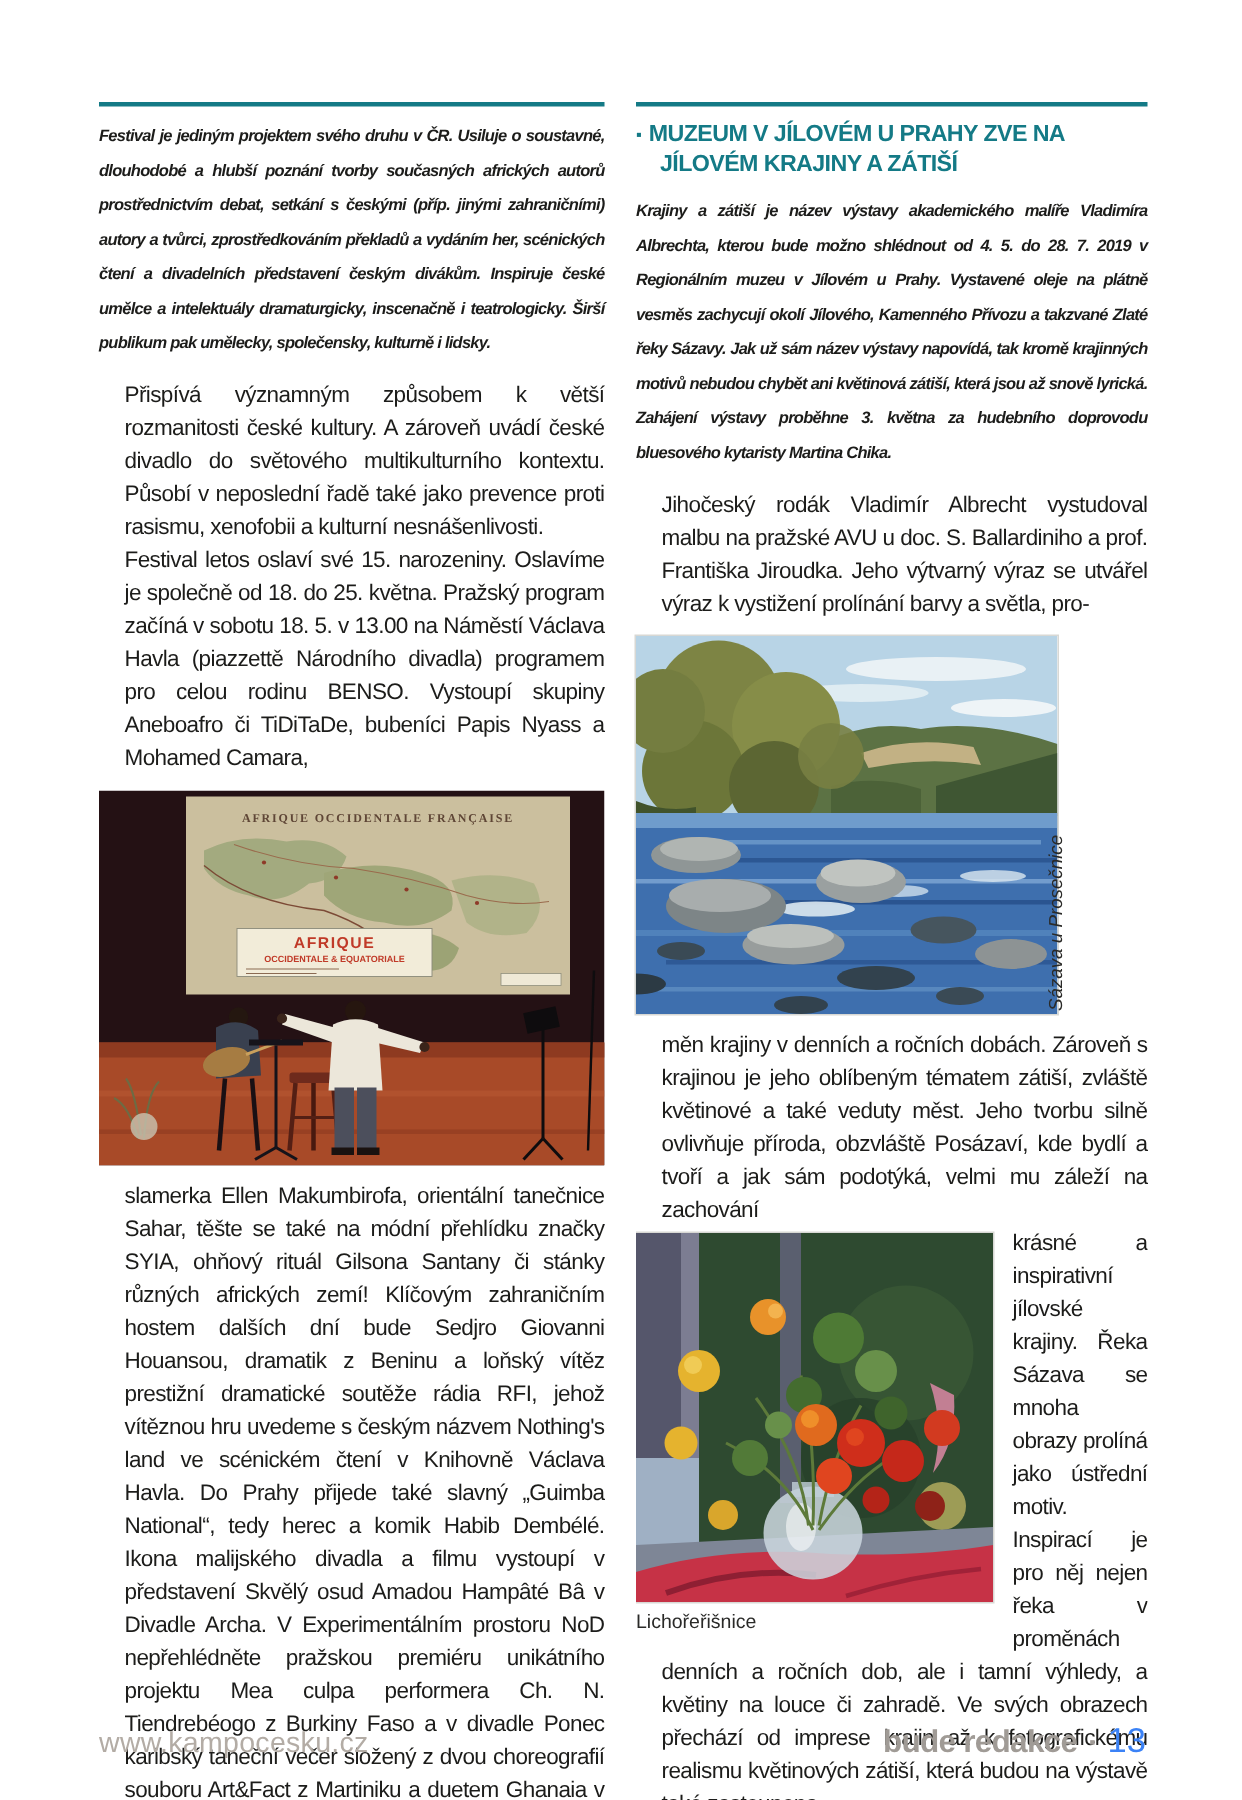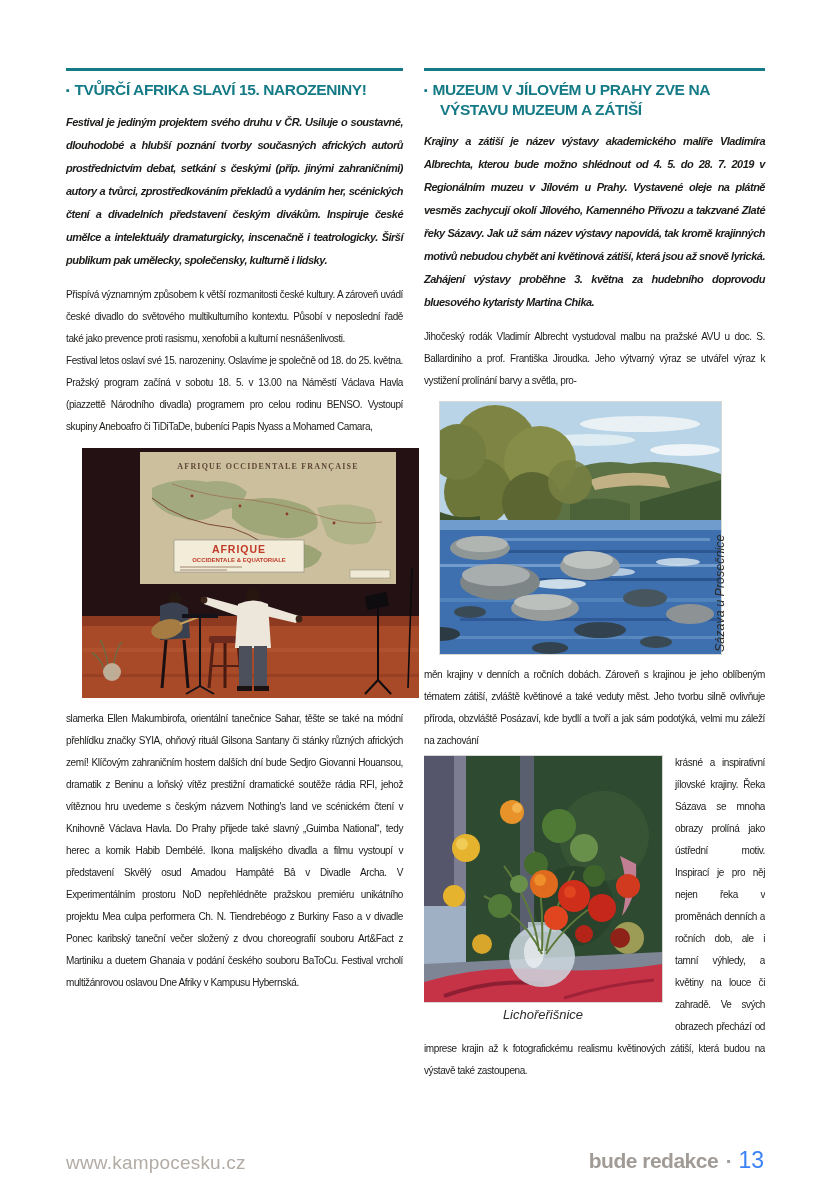--- a/index.html
+++ b/index.html
@@ -21,35 +21,36 @@
     padding-left:16px; text-indent:-16px; margin-bottom:11px;
   }
   h2.headline .bullet { font-size:11px; vertical-align:1px; margin-right:5px; }
 
   p.intro {
     font-weight:bold; font-style:italic;
     font-size:11px; line-height:23px; letter-spacing:-0.5px;
     text-align:justify; margin-bottom:12px;
   }
   p.body {
-    font-size:10px; line-height:22px; letter-spacing:-0.4px;
+    font-size:15px; line-height:22px; letter-spacing:-0.4px;
     text-align:justify;
-  }
-
-  figure { margin:10px 16px; position:relative; }
+    margin-left:17px;
+  }
+
+  figure { margin:10px 0; position:relative; }
   figure svg { display:block; }
   .frame { outline:1px solid #d8d8d4; }
 
   .vcaption {
     position:absolute; left:287px; bottom:2px;
     transform:rotate(-90deg); transform-origin:left bottom;
     white-space:nowrap; font-style:italic; font-size:12.5px; color:#2a2a28;
   }
   .hcaption {
-    font-style:italic; font-size:13px; color:#2a2a28; margin-top:5px;text-align:center;
+    font-size:13px; color:#2a2a28; margin-top:5px;
   }
 
   .wrapblock { overflow:hidden; }
   .flowerfig { float:left; width:238px; margin:4px 13px 0 0; }
 
   .footer {
     position:absolute; left:0; bottom:26px; width:828px; height:30px;
   }
   .footer .site {
     position:absolute; left:66px; bottom:0;
@@ -61,21 +62,20 @@
   }
   .footer .section { font-size:21px; font-weight:bold; font-style:normal; color:#a09b96; letter-spacing:-0.5px; }
   .footer .fbullet { font-size:12px; color:#a09b96; align-self:center; }
   .footer .pagenum { font-size:23px; color:#3b82f6; }
 </style>
 </head>
 <body>
 
 <div class="col col-left">
   <div class="rule"></div>
-  <h2 class="headline"><span class="bullet">▪</span><span>TVŮRČÍ AFRIKA SLAVÍ 15. NAROZENINY!</span></h2>
   <p class="intro">Festival je jediným projektem svého druhu v ČR. Usiluje o soustavné, dlouhodobé a hlubší poznání tvorby současných afrických autorů prostřednictvím debat, setkání s českými (příp. jinými zahraničními) autory a tvůrci, zprostředkováním překladů a vydáním her, scénických čtení a divadelních představení českým divákům. Inspiruje české umělce a intelektuály dramaturgicky, inscenačně i teatrologicky. Širší publikum pak umělecky, společensky, kulturně i lidsky.</p>
   <p class="body">Přispívá významným způsobem k větší rozmanitosti české kultury. A zároveň uvádí české divadlo do světového multikulturního kontextu. Působí v neposlední řadě také jako prevence proti rasismu, xenofobii a kulturní nesnášenlivosti.</p>
   <p class="body">Festival letos oslaví své 15. narozeniny. Oslavíme je společně od 18. do 25. května. Pražský program začíná v sobotu 18. 5. v 13.00 na Náměstí Václava Havla (piazzettě Národního divadla) programem pro celou rodinu BENSO. Vystoupí skupiny Aneboafro či TiDiTaDe, bubeníci Papis Nyass a Mohamed Camara,</p>
 
   <figure>
     <svg width="337" height="250" viewBox="0 0 337 250">
       <rect width="337" height="250" fill="#241114"></rect>
       <rect x="0" y="168" width="337" height="82" fill="#a84a28"></rect>
       <rect x="0" y="168" width="337" height="10" fill="#8e3a20"></rect>
       <rect x="0" y="200" width="337" height="4" fill="#b95a33" opacity="0.5"></rect>
@@ -139,21 +139,21 @@
       <line x1="330" y1="120" x2="326" y2="240" stroke="#0e0c0e" stroke-width="1.6"></line>
     </svg>
   </figure>
 
   <p class="body">slamerka Ellen Makumbirofa, orientální tanečnice Sahar, těšte se také na módní přehlídku značky SYIA, ohňový rituál Gilsona Santany či stánky různých afrických zemí! Klíčovým zahraničním hostem dalších dní bude Sedjro Giovanni Houansou, dramatik z Beninu a loňský vítěz prestižní dramatické soutěže rádia RFI, jehož vítěznou hru uvedeme s českým názvem Nothing's land ve scénickém čtení v Knihovně Václava Havla. Do Prahy přijede také slavný „Guimba National“, tedy herec a komik Habib Dembélé. Ikona malijského divadla a filmu vystoupí v představení Skvělý osud Amadou Hampâté Bâ v Divadle Archa. V Experimentálním prostoru NoD nepřehlédněte pražskou premiéru unikátního projektu Mea culpa performera Ch. N. Tiendrebéogo z Burkiny Faso a v divadle Ponec karibský taneční večer složený z dvou choreografií souboru Art&amp;Fact z Martiniku a duetem Ghanaia v podání českého souboru BaToCu. Festival vrcholí multižánrovou oslavou Dne Afriky v Kampusu Hybernská.</p>
 
 </div>
 
 <div class="col col-right">
   <div class="rule"></div>
-  <h2 class="headline"><span class="bullet">▪</span><span>MUZEUM V JÍLOVÉM U PRAHY ZVE NA VÝSTAVU MUZEUM A ZÁTIŠÍ</span></h2>
+  <h2 class="headline"><span class="bullet">▪</span><span>MUZEUM V JÍLOVÉM U PRAHY ZVE NA JÍLOVÉM KRAJINY A ZÁTIŠÍ</span></h2>
   <p class="intro">Krajiny a zátiší je název výstavy akademického malíře Vladimíra Albrechta, kterou bude možno shlédnout od 4. 5. do 28. 7. 2019 v Regionálním muzeu v Jílovém u Prahy. Vystavené oleje na plátně vesměs zachycují okolí Jílového, Kamenného Přívozu a takzvané Zlaté řeky Sázavy. Jak už sám název výstavy napovídá, tak kromě krajinných motivů nebudou chybět ani květinová zátiší, která jsou až snově lyrická. Zahájení výstavy proběhne 3. května za hudebního doprovodu bluesového kytaristy Martina Chika.</p>
   <p class="body">Jihočeský rodák Vladimír Albrecht vystudoval malbu na pražské AVU u doc. S. Ballardiniho a prof. Františka Jiroudka. Jeho výtvarný výraz se utvářel výraz k vystižení prolínání barvy a světla, pro-</p>
 
   <figure style="height:252px;">
     <svg width="281" height="252" viewBox="0 0 281 252" class="frame">
       <rect width="281" height="252" fill="#b8d4e6"></rect>
       <ellipse cx="200" cy="22" rx="60" ry="8" fill="#e9f1f5"></ellipse>
       <ellipse cx="150" cy="38" rx="45" ry="6" fill="#e9f1f5" opacity="0.8"></ellipse>
       <ellipse cx="245" cy="48" rx="35" ry="6" fill="#eef4f7"></ellipse>
 

